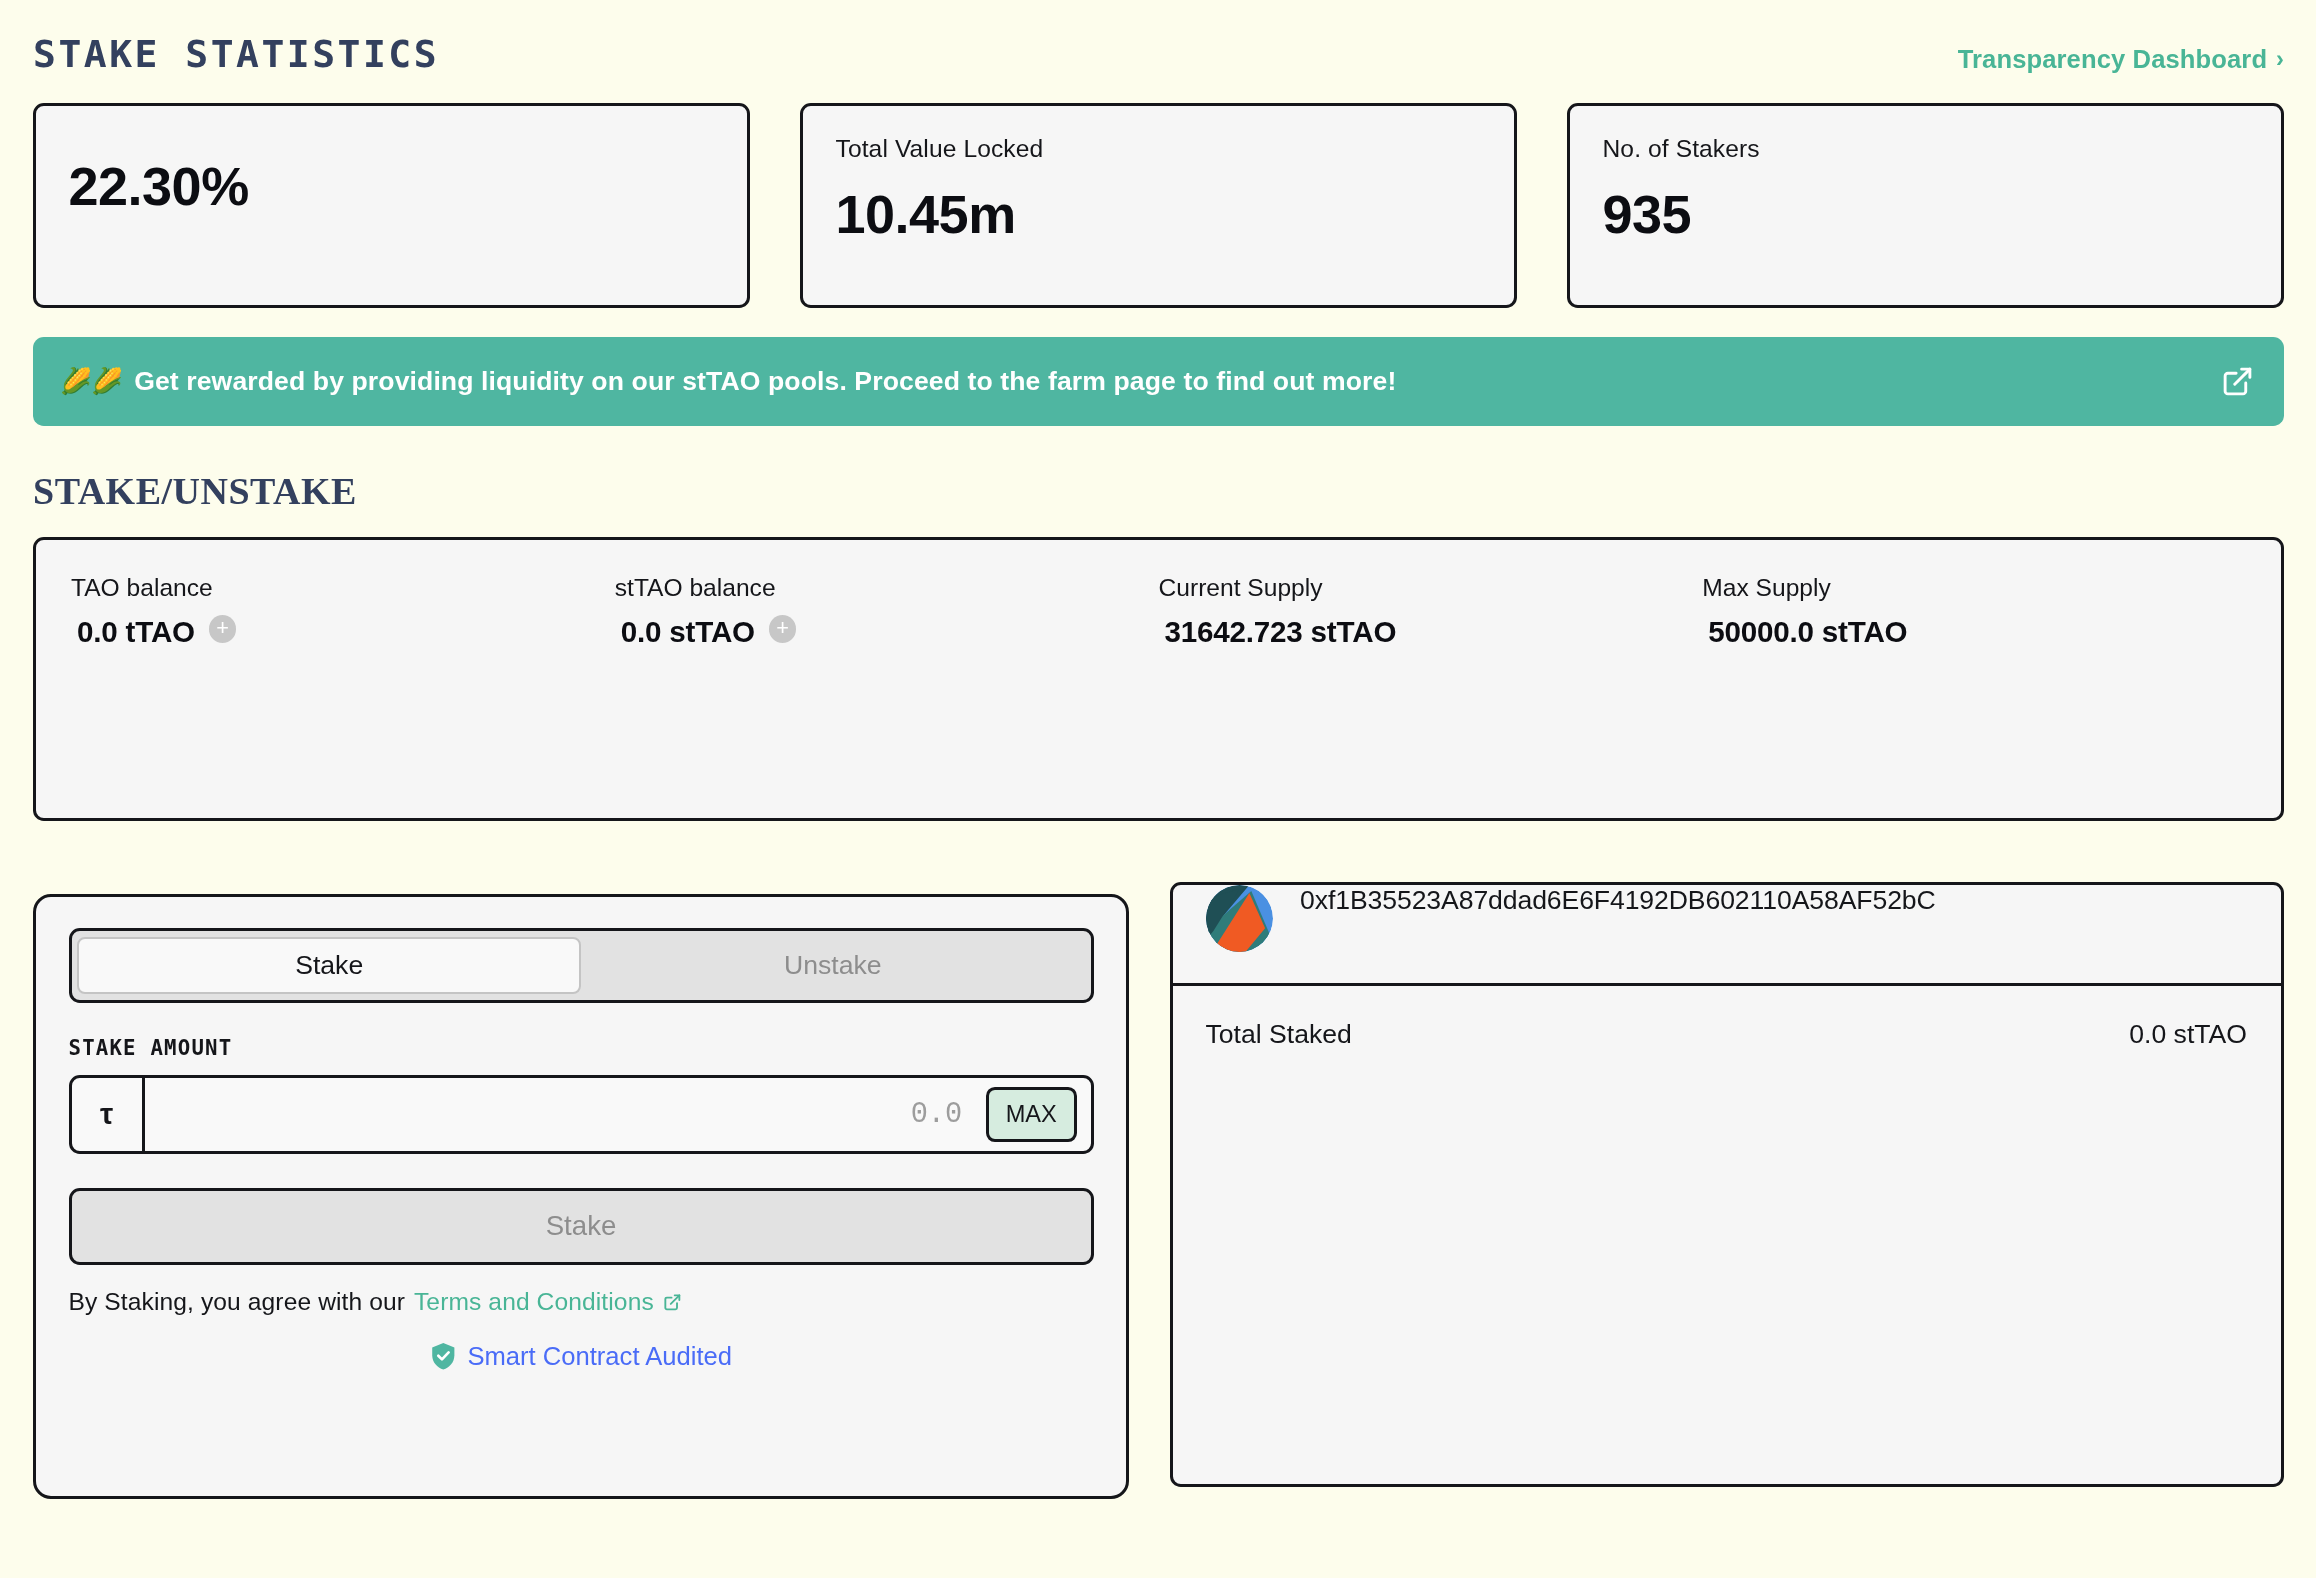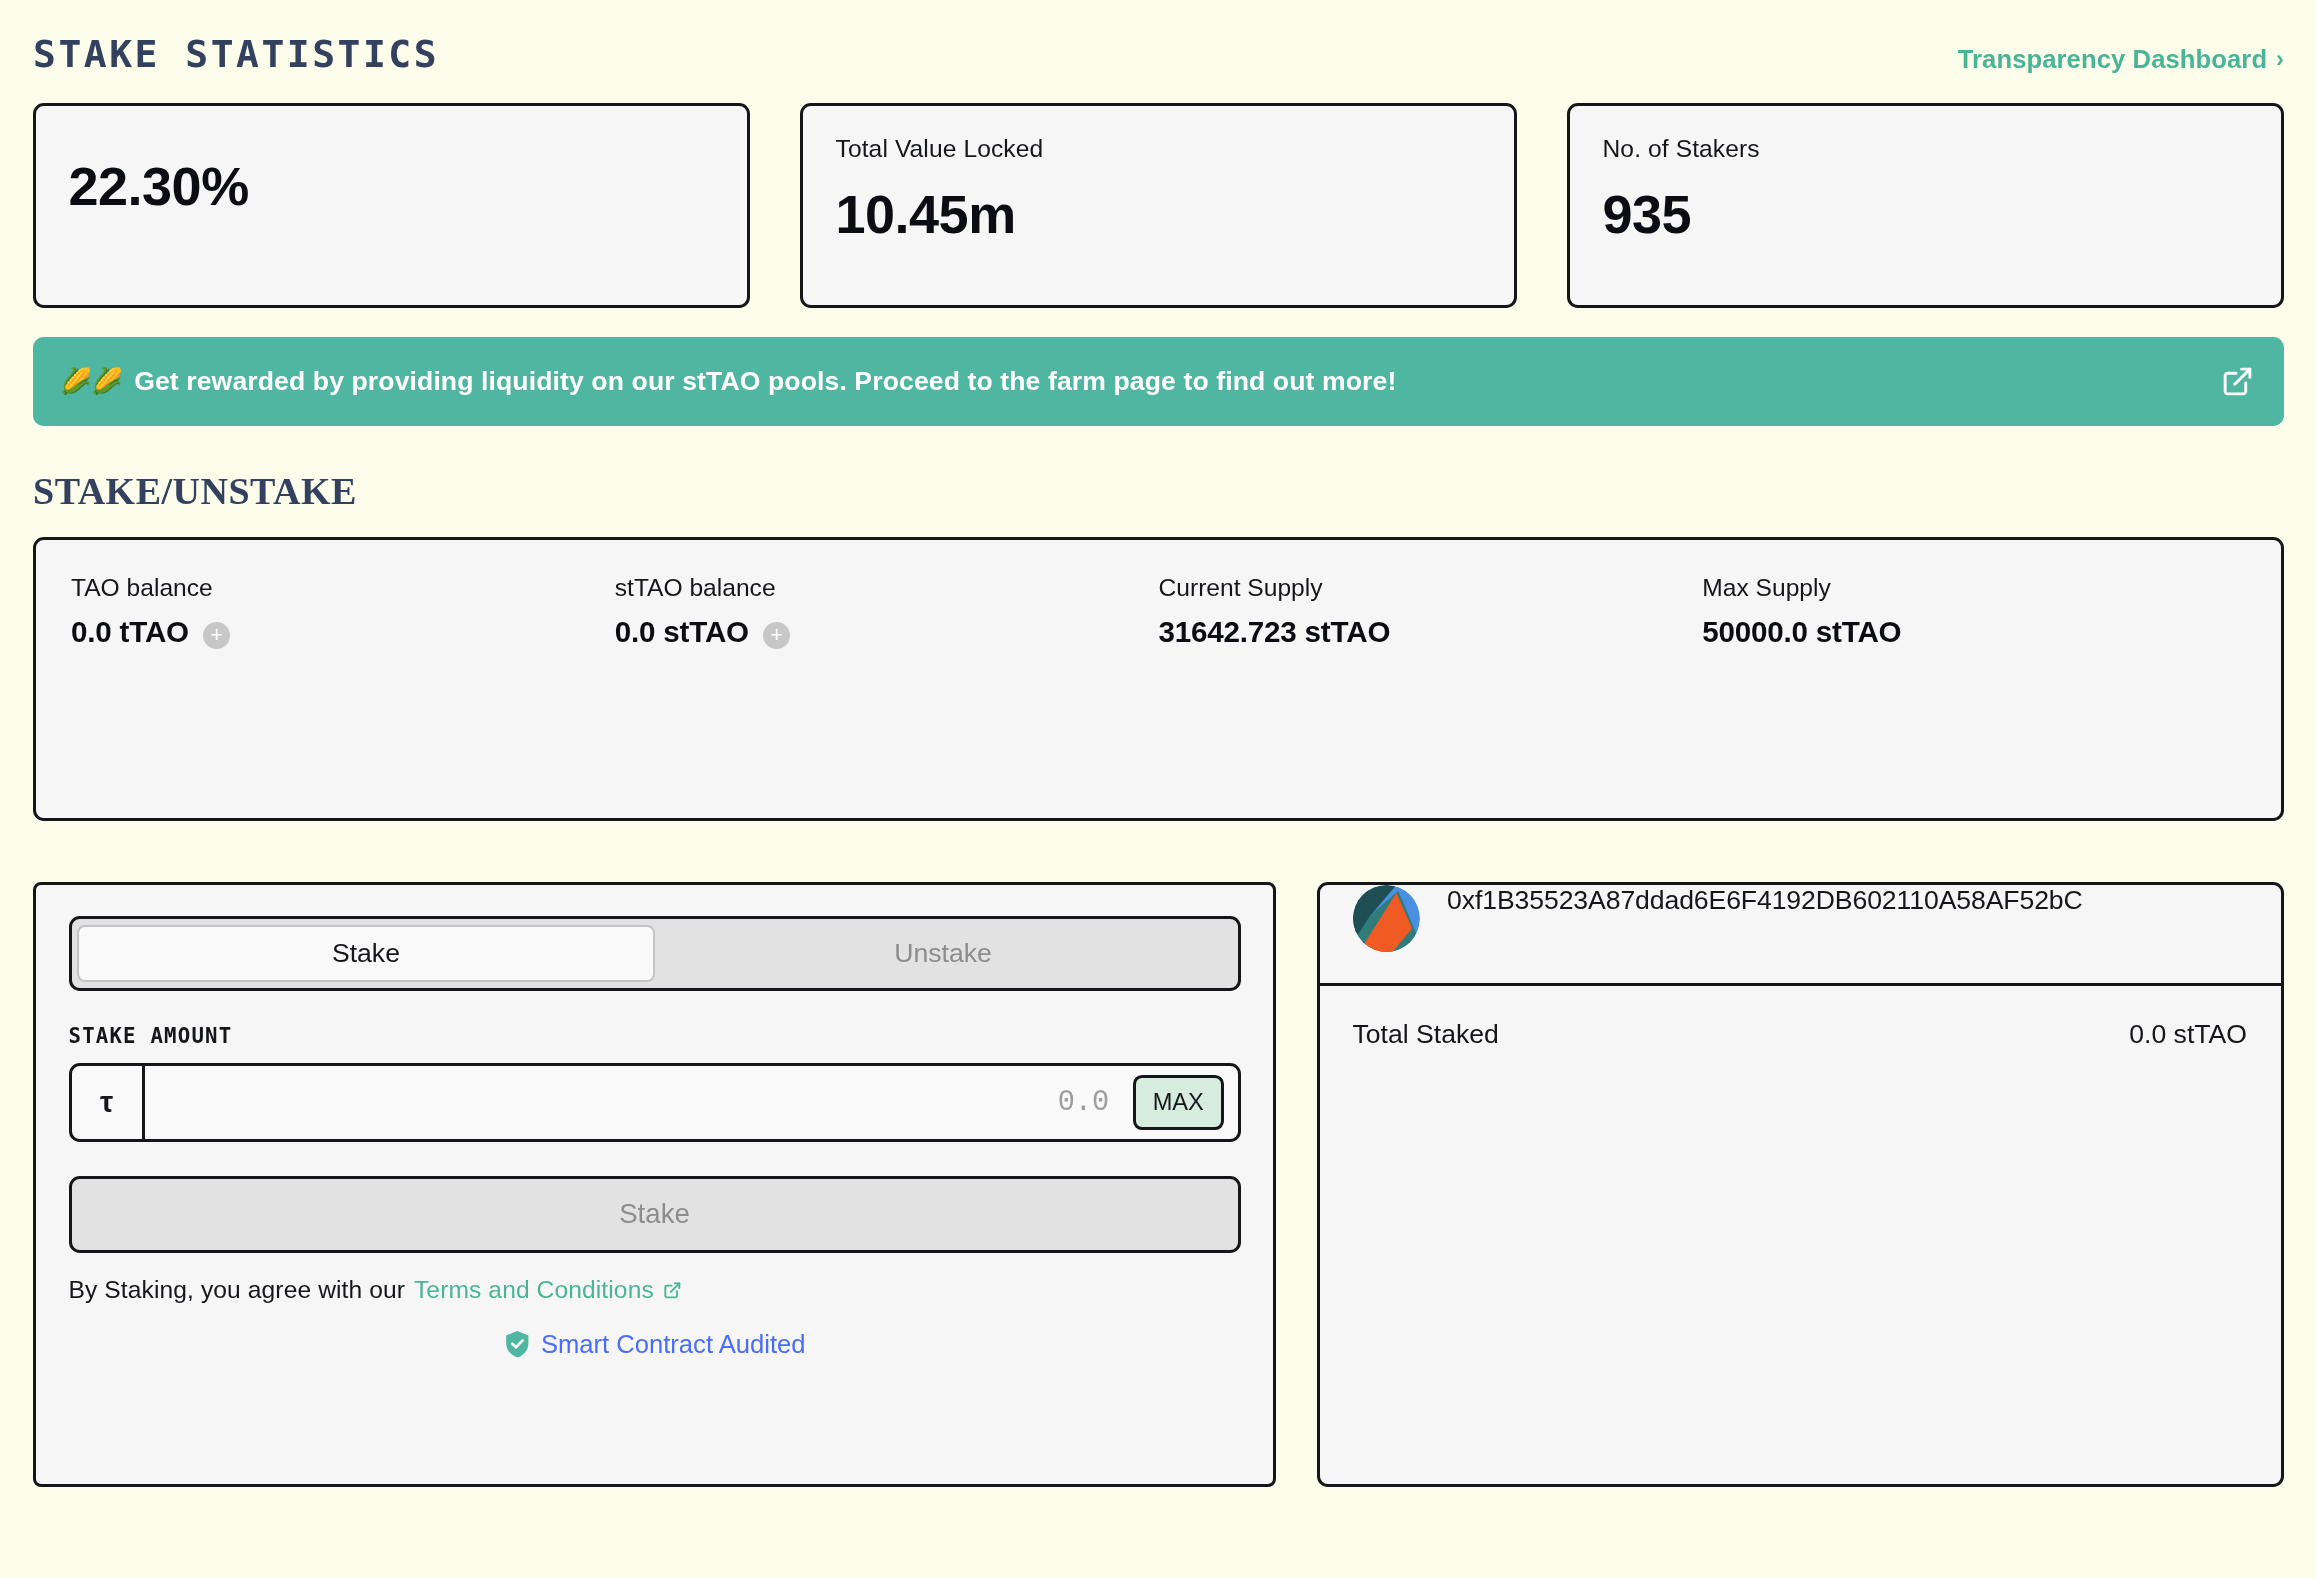--- a/index.html
+++ b/index.html
@@ -123,27 +123,28 @@
     grid-template-columns: 1fr 1fr 1fr 1fr;
     grid-template-rows: auto auto;
     row-gap: 41px;
   }
   .bal-label {
     font-size: 24.6px;
     color: #15161a;
   }
   .bal-value {
     display: flex;
-    align-items: flex-end;
+    align-items: flex-start;
     gap: 13.8px;
     font-size: 29.6px;
     font-weight: bold;
     color: #0c0d12;
     margin-top: 13.8px;
     letter-spacing: -0.2px;
+    margin-left: 6px;
   }
   .plus-btn {
     width: 27.6px; height: 27.6px;
     border-radius: 50%;
     background: #c7c7c7;
     color: #ffffff;
     font-size: 21.7px;
     font-weight: normal;
     display: flex;
     align-items: center;
@@ -154,26 +155,27 @@
   }
   .plus-btn span { transform: translateY(-1px); }
 
   
   .bottom-row {
     display: flex;
     gap: 41px;
     margin-top: 61px;
   }
   .stake-card {
-    width: 1243px;
+    width: 1096px;
     background: #f6f6f6;
     border: 3px solid #15161a;
-    border-radius: 8px;
+    border-radius: 18px;
     padding: 31.5px 32.5px 0 32.5px;
     height: 605px;
+    margin-top: 12px;
   }
 
   
   .tabs {
     background: #e2e2e2;
     border: 3px solid #15161a;
     border-radius: 10.8px;
     height: 75px;
     display: flex;
     align-items: center;

